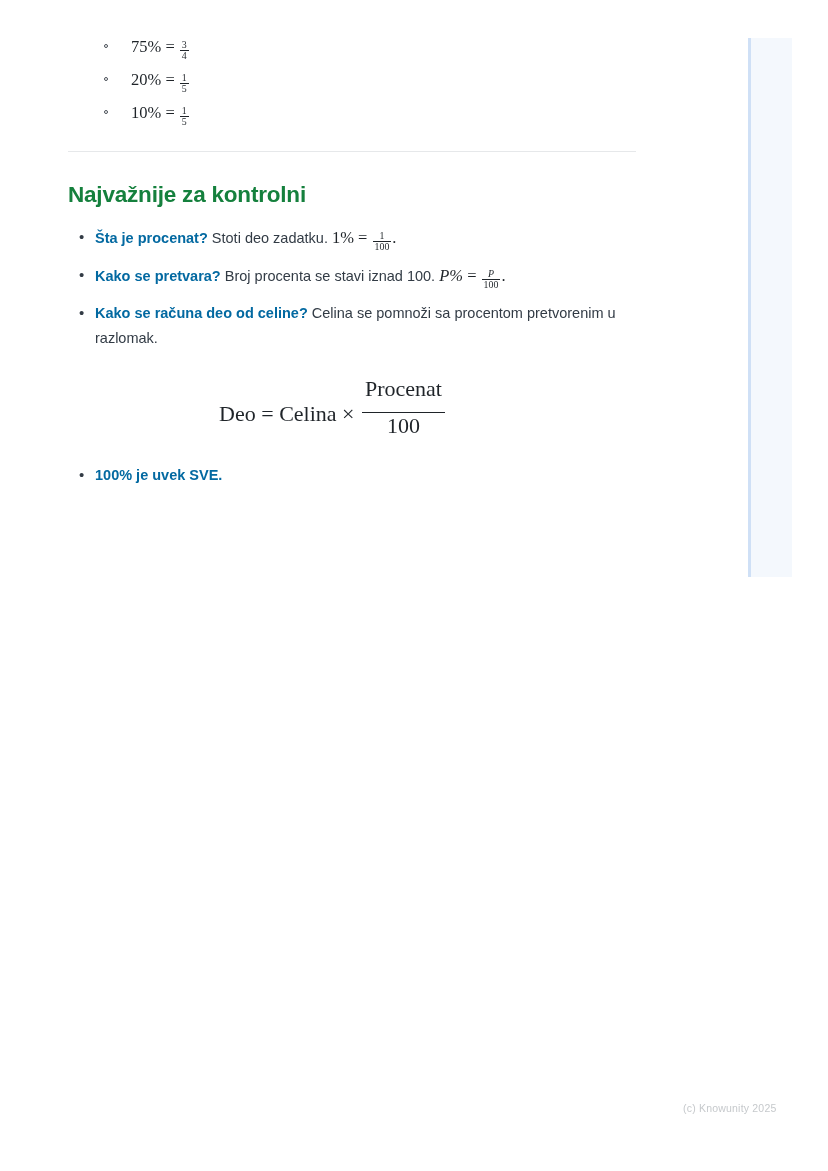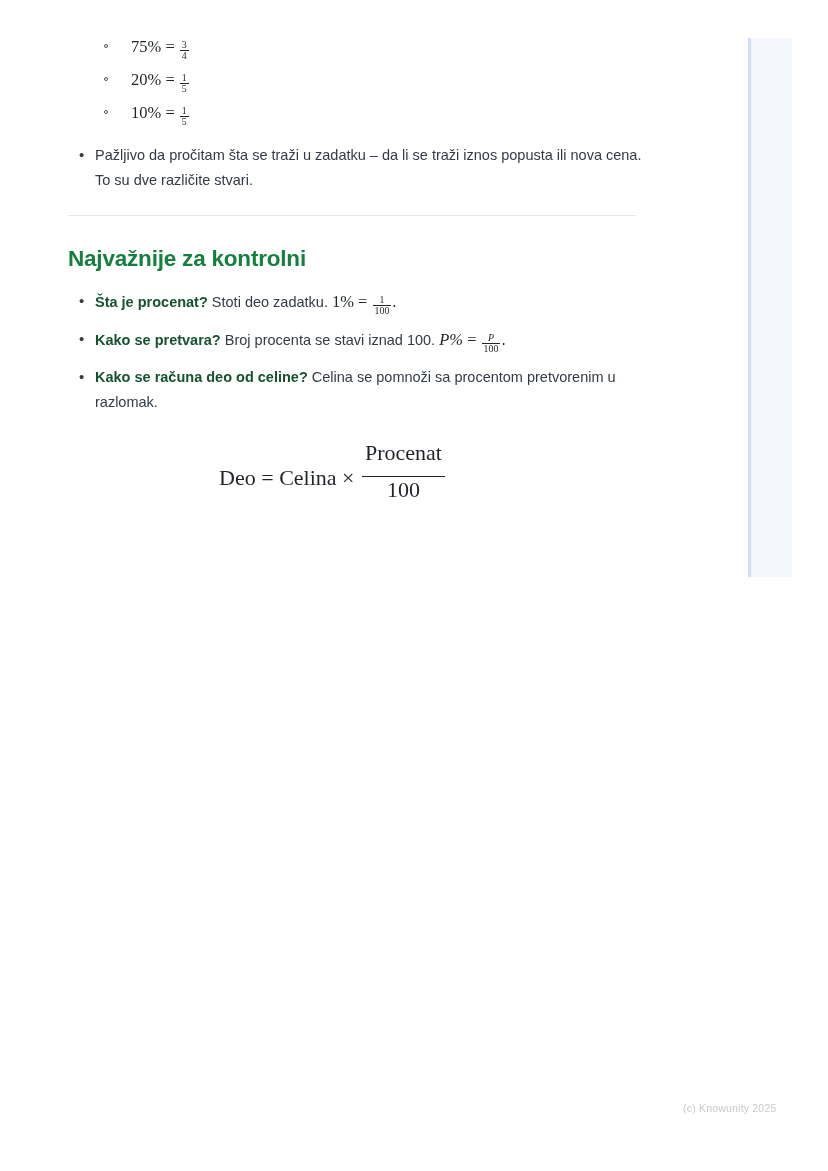--- a/index.html
+++ b/index.html
@@ -121,21 +121,21 @@
 
   
   h2.section-title {
     font-size: 22.5px;
     font-weight: bold;
     color: #15803d;
     margin: 30px 0 17px 0;
     letter-spacing: -0.2px;
   }
 
-  .strong { font-weight: bold; color: #14532d; }
+  .strong { font-weight: bold; color: #0369a1; }
 
   
   .display-eq {
     text-align: center;
     margin: 26px 0 24px 0;
     padding-right: 50px;
   }
   .display-eq .math {
     font-size: 22px;
   }
@@ -182,25 +182,20 @@
         <span class="math math-lg"><span>75%</span>&nbsp;<span>=</span>&nbsp;<span class="frac"><span class="num">3</span><span class="den">4</span></span></span>
       </li>
       <li>
         <span class="math math-lg"><span>20%</span>&nbsp;<span>=</span>&nbsp;<span class="frac"><span class="num">1</span><span class="den">5</span></span></span>
       </li>
       <li>
         <span class="math math-lg"><span>10%</span>&nbsp;<span>=</span>&nbsp;<span class="frac"><span class="num">1</span><span class="den">5</span></span></span>
       </li>
     </ul>
 
-    <ul class="lvl1">
-      <li>
-        <span>Pažljivo da pročitam šta se traži u zadatku – da li se traži iznos popusta ili nova cena. To su dve različite stvari.</span>
-      </li>
-    </ul>
 
     <div class="divider"></div>
 
     <h2 class="section-title">Najvažnije za kontrolni</h2>
 
     <ul class="lvl1">
       <li>
         <span class="strong">Šta je procenat?</span>
         <span>Stoti deo zadatku.</span>
         <span class="math math-lg"><span>1%</span>&nbsp;<span>=</span>&nbsp;<span class="frac"><span class="num">1</span><span class="den">100</span></span><span>.</span></span>
@@ -213,18 +208,23 @@
       <li>
         <span class="strong">Kako se računa deo od celine?</span>
         <span>Celina se pomnoži sa procentom pretvorenim u razlomak.</span>
       </li>
     </ul>
 
     <div class="display-eq">
       <span class="math"><span>Deo</span>&nbsp;<span>=</span>&nbsp;<span>Celina</span>&nbsp;<span>×</span>&nbsp;<span class="frac-big"><span class="num">Procenat</span><span class="den">100</span></span></span>
     </div>
 
+    <ul class="lvl1">
+      <li>
+        <span class="strong">100% je uvek SVE.</span>
+      </li>
+    </ul>
 
   </div>
 
   <div class="footer">(c) Knowunity 2025</div>
 
 </div>
 
 </body></html>

